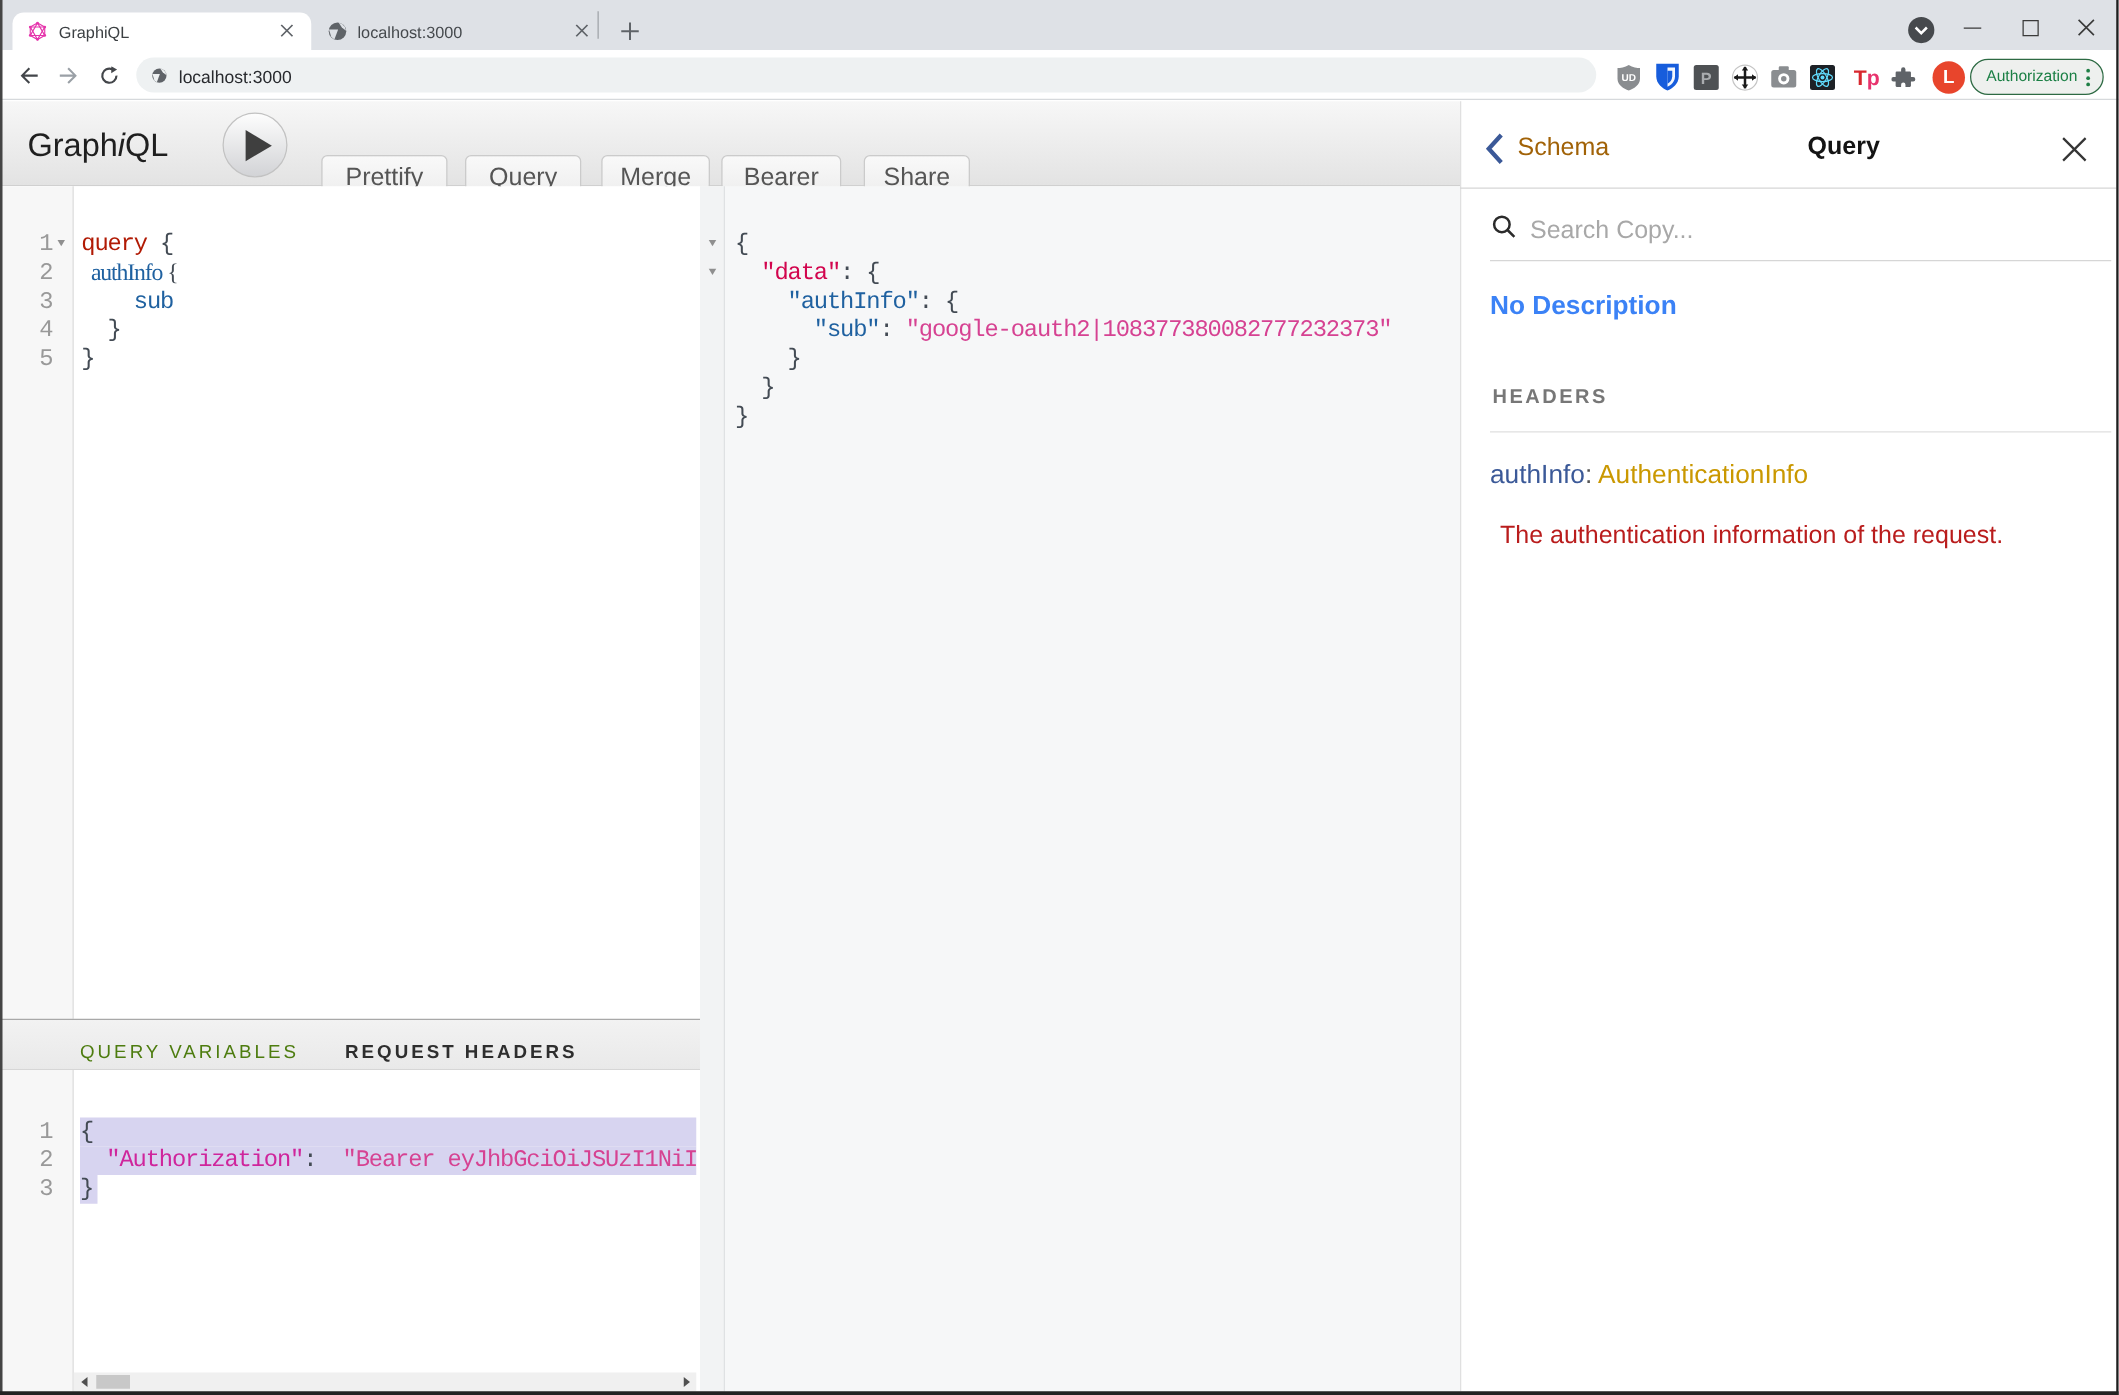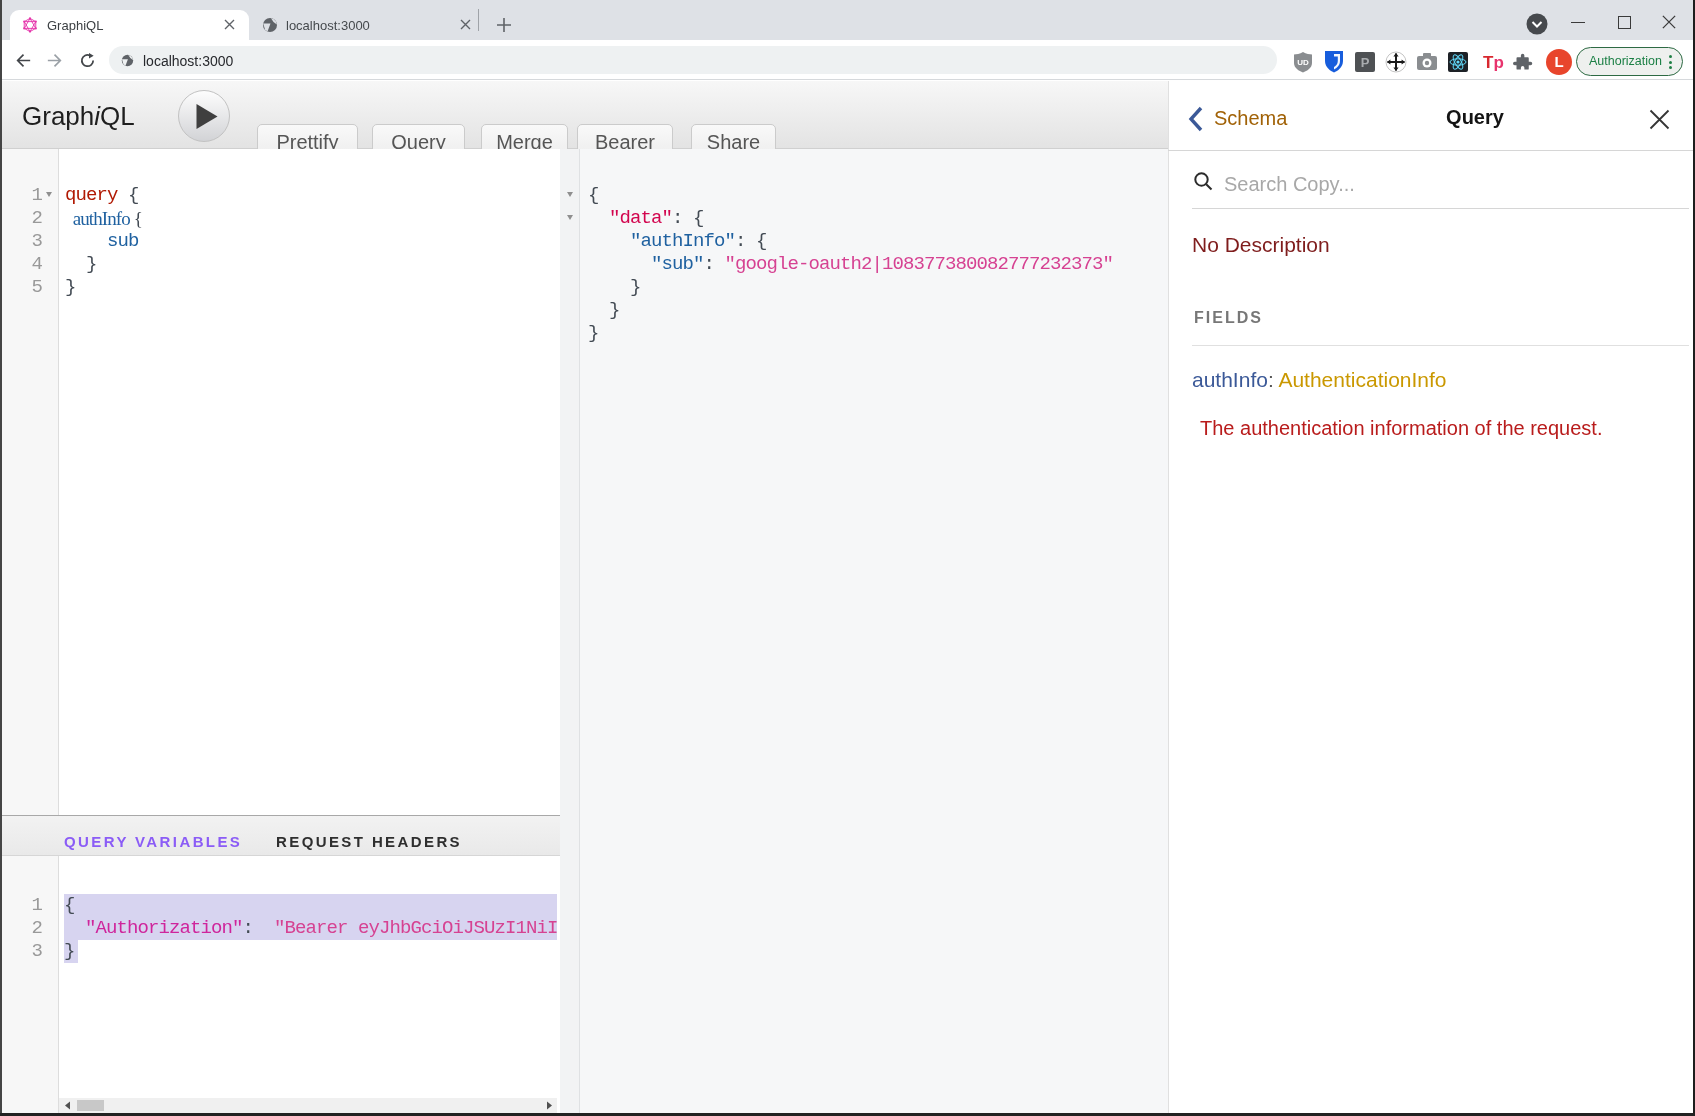--- a/index.html
+++ b/index.html
@@ -181,21 +181,21 @@
 <div class="fold" style="left:566.5px;top:214.5px;"></div>
 <div class="mono" style="left:588px;top:184px;"><span class="pun">{</span></div>
 <div class="mono" style="left:588px;top:207px;">  <span class="rkey">"data"</span><span class="pun">: {</span></div>
 <div class="mono" style="left:588px;top:230px;">    <span class="prop">"authInfo"</span><span class="pun">: {</span></div>
 <div class="mono" style="left:588px;top:253px;">      <span class="prop">"sub"</span><span class="pun">: </span><span class="str">"google-oauth2|108377380082777232373"</span></div>
 <div class="mono" style="left:588px;top:276px;">    <span class="pun">}</span></div>
 <div class="mono" style="left:588px;top:299px;">  <span class="pun">}</span></div>
 <div class="mono" style="left:588px;top:322px;"><span class="pun">}</span></div>
 
 <div class="abs" style="left:0;top:815px;width:560px;height:41px;background:linear-gradient(#f2f2f2,#e9e9e9);border-top:1.5px solid #a8a8a8;border-bottom:1px solid #d6d6d6;"></div>
-<div class="abs" style="left:64px;top:833px;font-size:15px;font-weight:bold;letter-spacing:2.4px;color:#8b5cf6;">QUERY VARIABLES</div>
+<div class="abs" style="left:64px;top:833px;font-size:15px;font-weight:normal;letter-spacing:2.4px;color:#4d7c0f;">QUERY VARIABLES</div>
 <div class="abs" style="left:276px;top:833px;font-size:15px;font-weight:bold;letter-spacing:2.4px;color:#2e2e2e;">REQUEST HEADERS</div>
 
 <div class="abs" style="left:0;top:856px;width:59px;height:257px;background:#f7f7f7;border-right:1px solid #ddd;"></div>
 
 <div class="abs" style="left:64px;top:894px;width:493px;height:23px;background:#d7d4f0;"></div>
 <div class="abs" style="left:64px;top:917px;width:493px;height:23px;background:#d7d4f0;"></div>
 <div class="abs" style="left:64px;top:940px;width:14px;height:23px;background:#d7d4f0;"></div>
 <div class="ln" style="left:0;top:894px;">1</div>
 <div class="ln" style="left:0;top:917px;">2</div>
 <div class="ln" style="left:0;top:940px;">3</div>
@@ -225,22 +225,22 @@
 <svg class="abs" style="left:1648px;top:108px;" width="23" height="23" viewBox="0 0 23 23">
     <path d="M2.5 2.5 L20.5 20.5 M20.5 2.5 L2.5 20.5" stroke="#353535" stroke-width="1.8"></path>
   </svg>
 
 <svg class="abs" style="left:1193px;top:171px;" width="21" height="21" viewBox="0 0 21 21">
   <circle cx="8.5" cy="8.5" r="6.2" stroke="#2b2b2b" stroke-width="2" fill="none"></circle>
   <path d="M13.2 13.2 L18.5 18.5" stroke="#2b2b2b" stroke-width="2"></path>
 </svg>
 <div class="abs" style="left:1224px;top:172px;font-size:20px;line-height:24px;color:#a8a8a8;">Search Copy...</div>
 <div class="abs" style="left:1192px;top:208px;width:497px;height:1px;background:#d6d6d6;"></div>
-<div class="abs" style="left:1192px;top:232px;font-size:21px;line-height:25px;color:#7f1d1d;">No Description</div>
-<div class="abs" style="left:1194px;top:309px;font-size:16px;font-weight:bold;letter-spacing:2px;color:#777;">FIELDS</div>
+<div class="abs" style="left:1192px;top:232px;font-size:21px;line-height:25px;color:#3b82f6;font-weight:bold;">No Description</div>
+<div class="abs" style="left:1194px;top:309px;font-size:16px;font-weight:bold;letter-spacing:2px;color:#777;">HEADERS</div>
 <div class="abs" style="left:1192px;top:345px;width:497px;height:1px;background:#e0e0e0;"></div>
 <div class="abs" style="left:1192px;top:367px;font-size:21px;line-height:25px;"><span style="color:#3B5998;">authInfo</span><span style="color:#555;">: </span><span style="color:#CA9800;">AuthenticationInfo</span></div>
 <div class="abs" style="left:1200px;top:416px;font-size:20px;line-height:24px;color:#b91c1c;">The authentication information of the request.</div>
 
 <div class="abs" style="left:0;top:0;width:2px;height:1116px;background:#454545;"></div>
 <div class="abs" style="left:1693px;top:0;width:2px;height:1116px;background:#1e1e1e;"></div>
 
 <div class="abs" style="left:0;top:1113px;width:1695px;height:3px;background:#222;"></div>
 
 </body></html>

